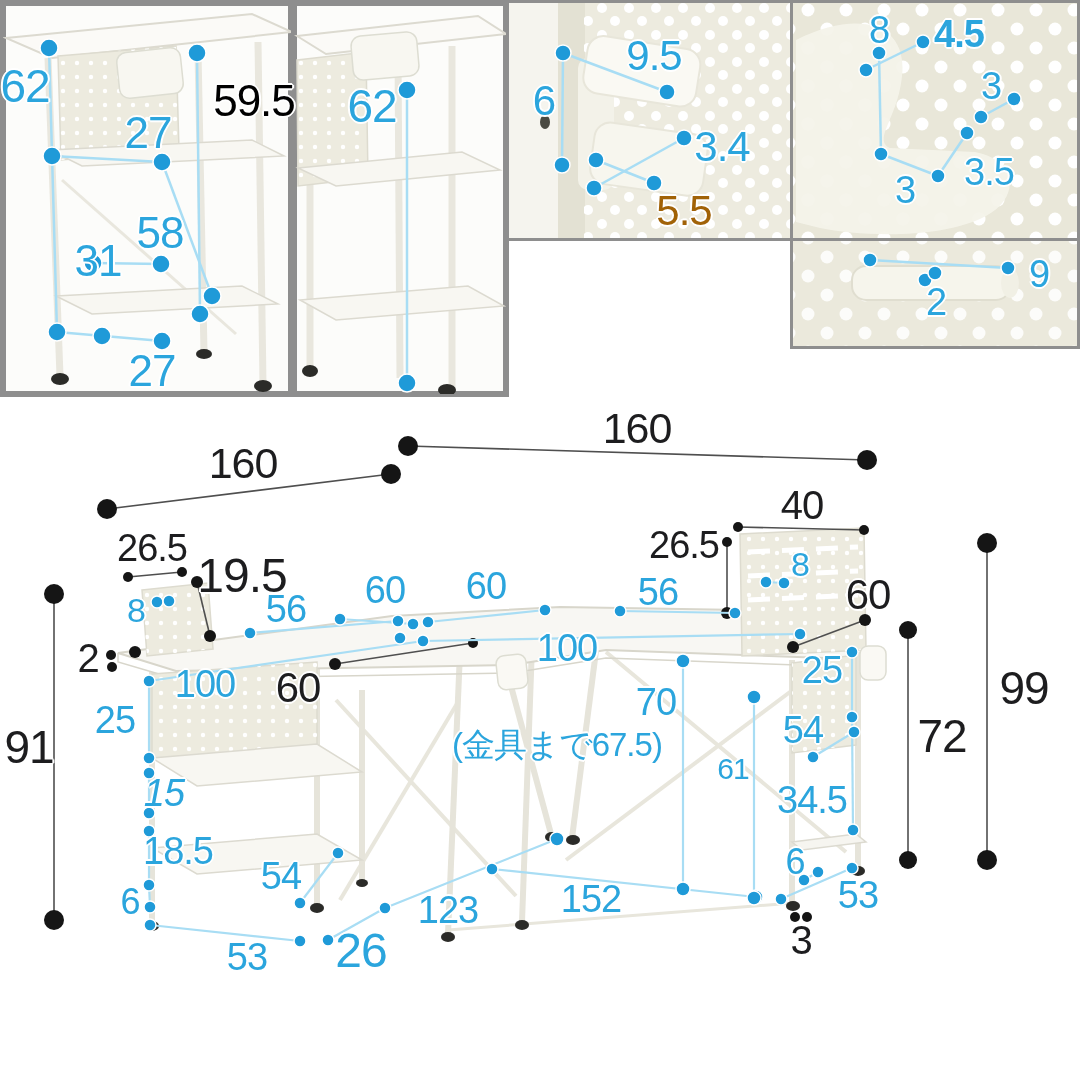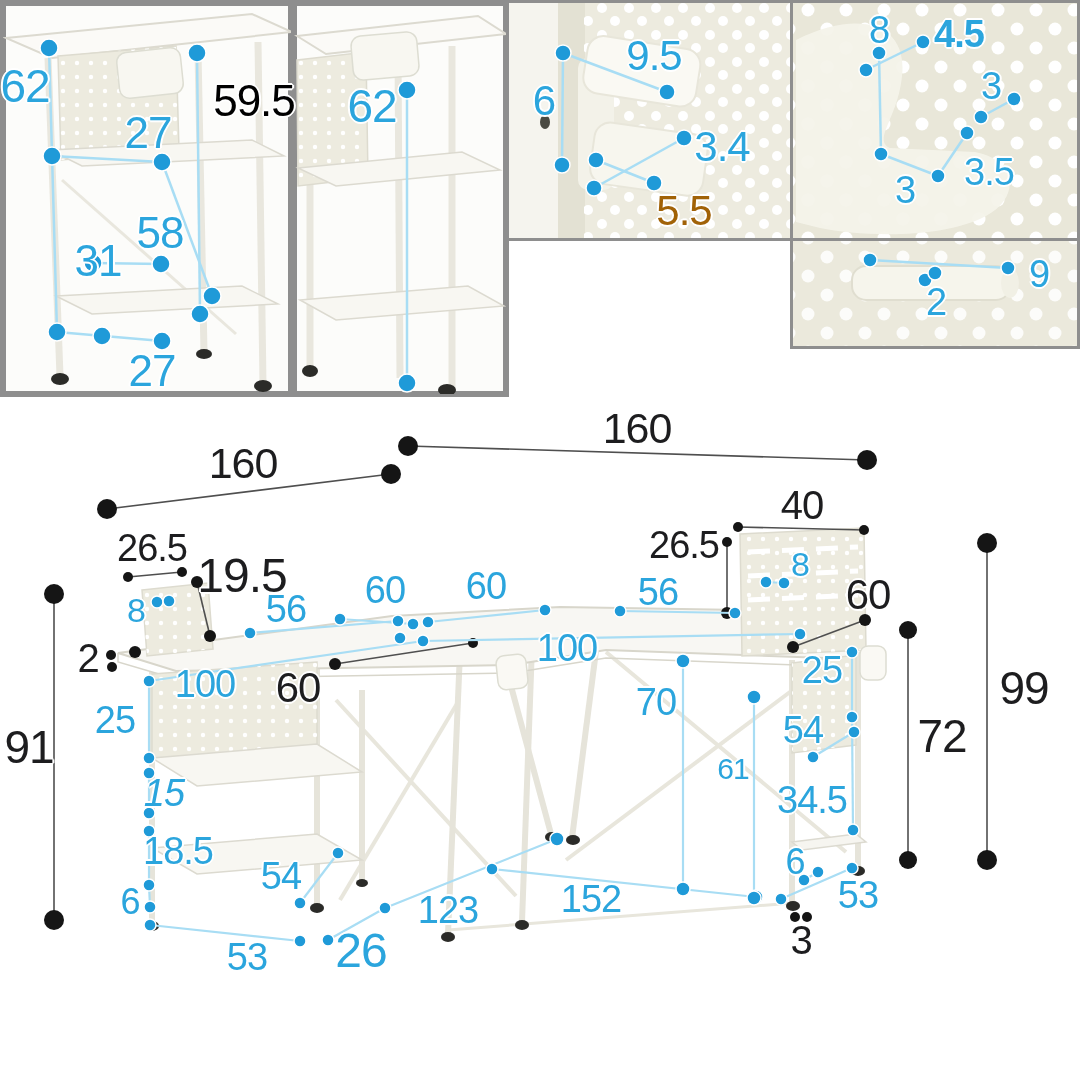--- a/index.html
+++ b/index.html
@@ -399,20 +399,21 @@
       <div class="dim-label" style="left: 115px; top: 720px; font-size: 38px; color: rgb(43, 165, 221);">25</div>
       <div class="dim-label" style="left: 164px; top: 793px; font-size: 38px; color: rgb(43, 165, 221); font-style: italic;">15</div>
       <div class="dim-label" style="left: 178px; top: 851px; font-size: 38px; color: rgb(43, 165, 221);">18.5</div>
       <div class="dim-label" style="left: 281px; top: 876px; font-size: 38px; color: rgb(43, 165, 221);">54</div>
       <div class="dim-label" style="left: 130px; top: 902px; font-size: 36px; color: rgb(43, 165, 221);">6</div>
       <div class="dim-label" style="left: 247px; top: 957px; font-size: 38px; color: rgb(43, 165, 221);">53</div>
       <div class="dim-label" style="left: 361px; top: 951px; font-size: 48px; color: rgb(43, 165, 221);">26</div>
       <div class="dim-label" style="left: 448px; top: 910px; font-size: 38px; color: rgb(43, 165, 221);">123</div>
       <div class="dim-label" style="left: 591px; top: 899px; font-size: 38px; color: rgb(43, 165, 221);">152</div>
       <div class="dim-label" style="left: 656px; top: 702px; font-size: 38px; color: rgb(43, 165, 221);">70</div>
+      <div class="dim-label" style="left: 557px; top: 744px; font-size: 33px; color: rgb(43, 165, 221);">(金具まで67.5)</div>
       <div class="dim-label" style="left: 733px; top: 769px; font-size: 30px; color: rgb(43, 165, 221);">61</div>
       <div class="dim-label" style="left: 822px; top: 670px; font-size: 38px; color: rgb(43, 165, 221);">25</div>
       <div class="dim-label" style="left: 803px; top: 730px; font-size: 38px; color: rgb(43, 165, 221);">54</div>
       <div class="dim-label" style="left: 812px; top: 800px; font-size: 38px; color: rgb(43, 165, 221);">34.5</div>
       <div class="dim-label" style="left: 795px; top: 862px; font-size: 36px; color: rgb(43, 165, 221);">6</div>
       <div class="dim-label" style="left: 858px; top: 895px; font-size: 38px; color: rgb(43, 165, 221);">53</div>
     </div>
 
 </div>
 

